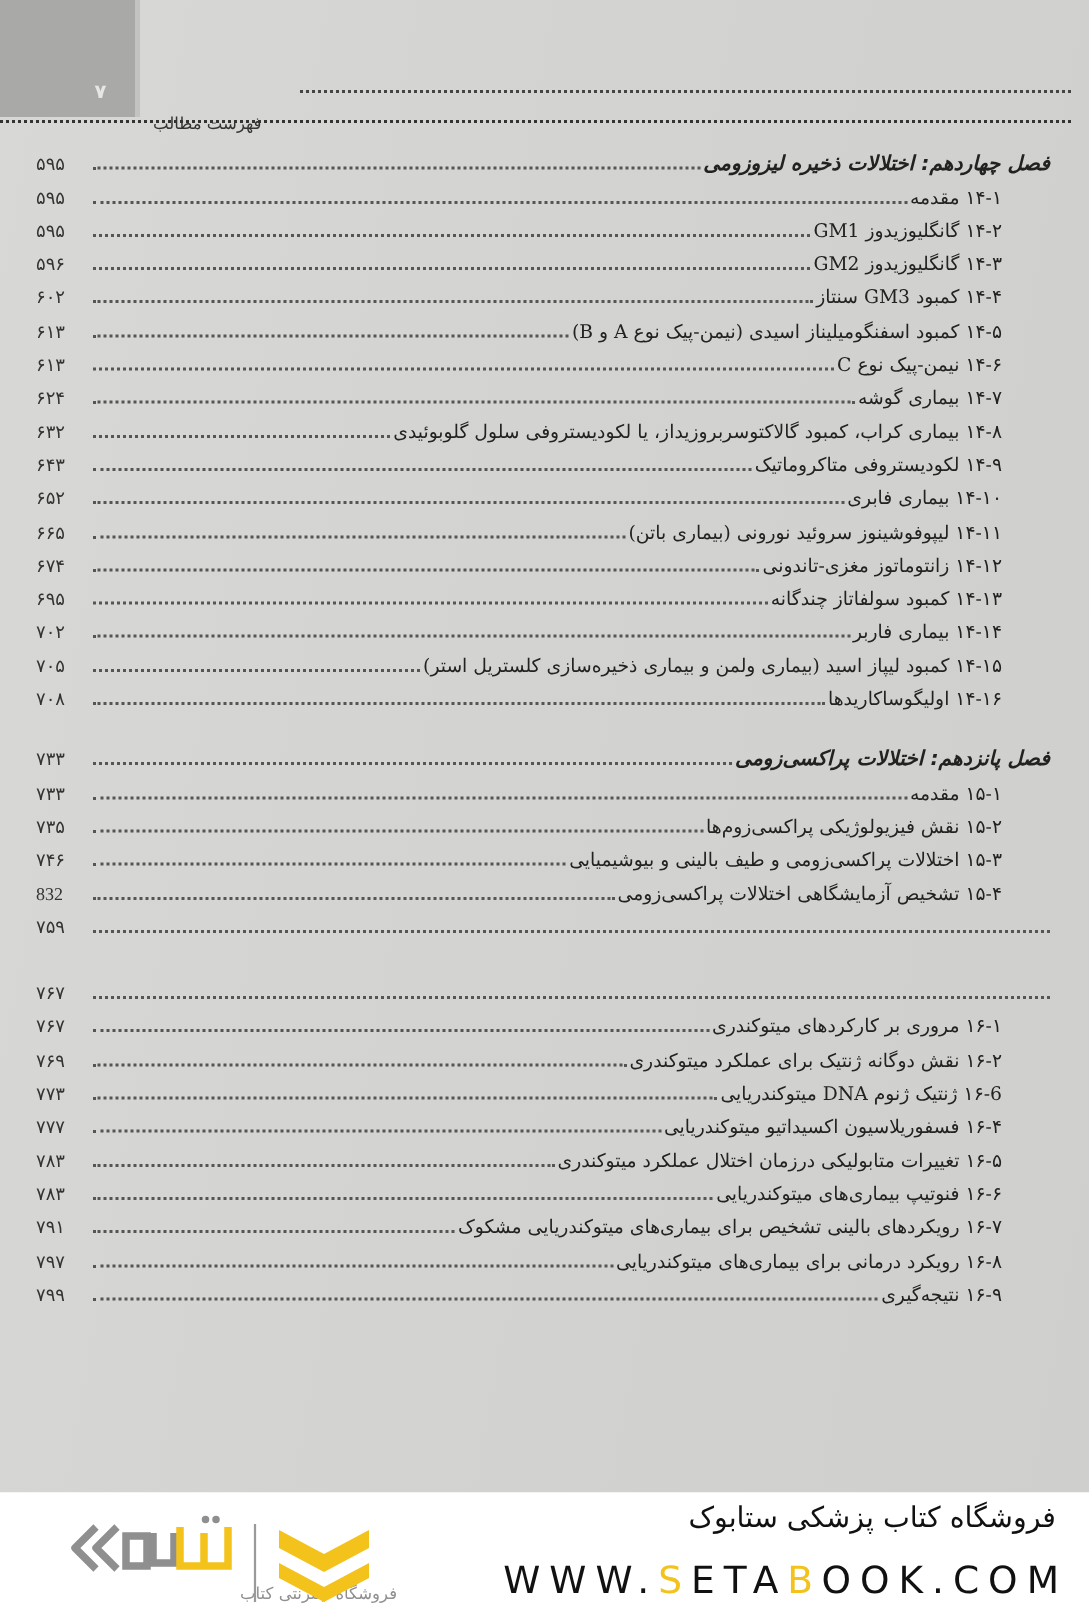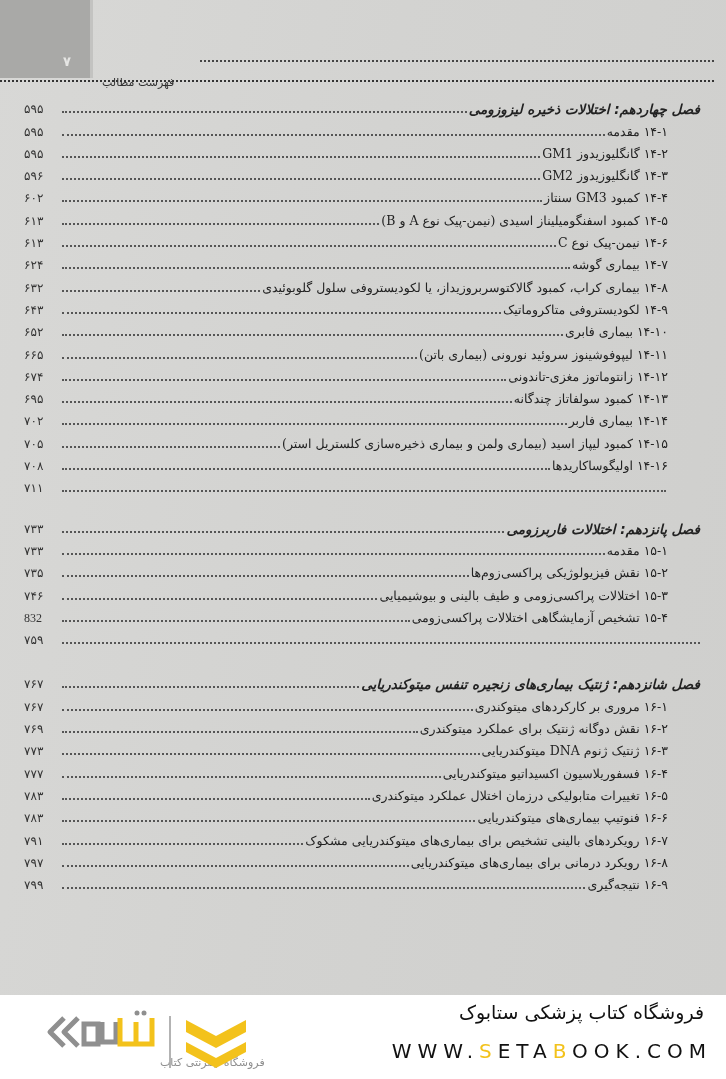--- a/index.html
+++ b/index.html
@@ -61,21 +61,21 @@
   .footer {
     position:absolute; left:0; top:995px; width:726px; height:84px; background:#ffffff;
   }
   .footer-logo { position:absolute; left:36px; top:13px; width:240px; height:62px; }
   .store-name {
     position:absolute; right:22px; top:6px; direction:rtl;
     font-family:"DejaVu Sans", sans-serif; font-size:19px; color:#111;
   }
   .store-url {
     position:absolute; right:14px; top:44px;
-    font-family:"DejaVu Sans", sans-serif; font-size:20px; letter-spacing:6px; color:#111;
+    font-family:"DejaVu Sans", sans-serif; font-size:25px; letter-spacing:6px; color:#111;
   }
   .store-url .hl { color:#f3c21b; }
 </style>
 </head>
 <body>
 
 <div class="page">
   <div class="tab">
     <span class="tab-num">۷</span>
   </div>
@@ -164,30 +164,25 @@
       <div class="row">
           <span class="title">۱۴-۱۵ کمبود لیپاز اسید (بیماری ولمن و بیماری ذخیره‌سازی کلستریل استر)</span>
           <span class="leader"></span>
           <span class="page-no">۷۰۵</span>
         </div>
       <div class="row">
           <span class="title">۱۴-۱۶ اولیگوساکاریدها</span>
           <span class="leader"></span>
           <span class="page-no">۷۰۸</span>
         </div>
-      <div class="row">
-          <span class="title"></span>
-          <span class="leader"></span>
-          <span class="page-no">۷۱۱</span>
-        </div>
     </div>
 
     <div class="chapter" style="margin-top:14px;">
       <div class="row chapter-row">
-        <span class="title">فصل پانزدهم: اختلالات فاربر‌زومی</span>
+        <span class="title">فصل پانزدهم: اختلالات پراکسی‌زومی</span>
         <span class="leader"></span>
         <span class="page-no">۷۳۳</span>
       </div>
       <div class="row">
           <span class="title">۱۵-۱ مقدمه</span>
           <span class="leader"></span>
           <span class="page-no">۷۳۳</span>
         </div>
       <div class="row">
           <span class="title">۱۵-۲ نقش فیزیولوژیکی پراکسی‌زوم‌ها</span>
@@ -205,36 +200,35 @@
           <span class="page-no">832</span>
         </div>
       <div class="row">
           <span class="leader"></span>
           <span class="page-no">۷۵۹</span>
         </div>
     </div>
 
     <div class="chapter" style="margin-top:22px;">
       <div class="row chapter-row">
-        <span class="title">فصل شانزدهم: ژنتیک بیماری‌های زنجیره تنفس میتوکندریایی</span>
         <span class="leader"></span>
         <span class="page-no">۷۶۷</span>
       </div>
       <div class="row">
           <span class="title">۱۶-۱ مروری بر کارکردهای میتوکندری</span>
           <span class="leader"></span>
           <span class="page-no">۷۶۷</span>
         </div>
       <div class="row">
           <span class="title">۱۶-۲ نقش دوگانه ژنتیک برای عملکرد میتوکندری</span>
           <span class="leader"></span>
           <span class="page-no">۷۶۹</span>
         </div>
       <div class="row">
-          <span class="title">۱۶-۳ ژنتیک ژنوم DNA میتوکندریایی</span>
+          <span class="title">۱۶-6 ژنتیک ژنوم DNA میتوکندریایی</span>
           <span class="leader"></span>
           <span class="page-no">۷۷۳</span>
         </div>
       <div class="row">
           <span class="title">۱۶-۴ فسفوریلاسیون اکسیداتیو میتوکندریایی</span>
           <span class="leader"></span>
           <span class="page-no">۷۷۷</span>
         </div>
       <div class="row">
           <span class="title">۱۶-۵ تغییرات متابولیکی درزمان اختلال عملکرد میتوکندری</span>

